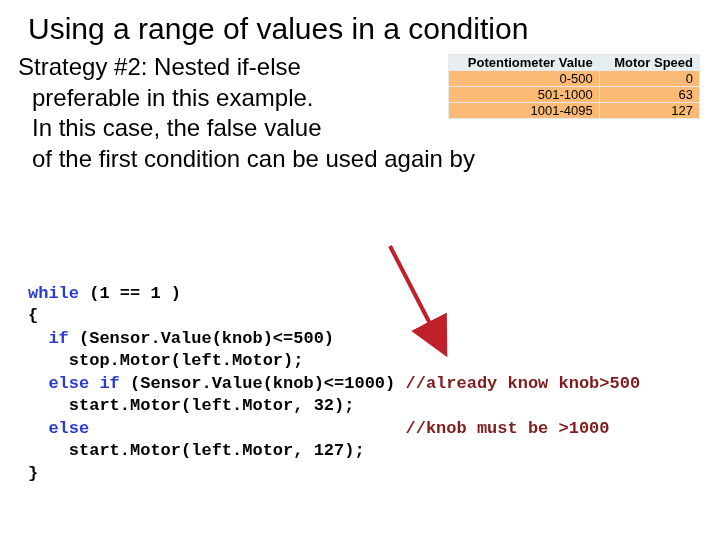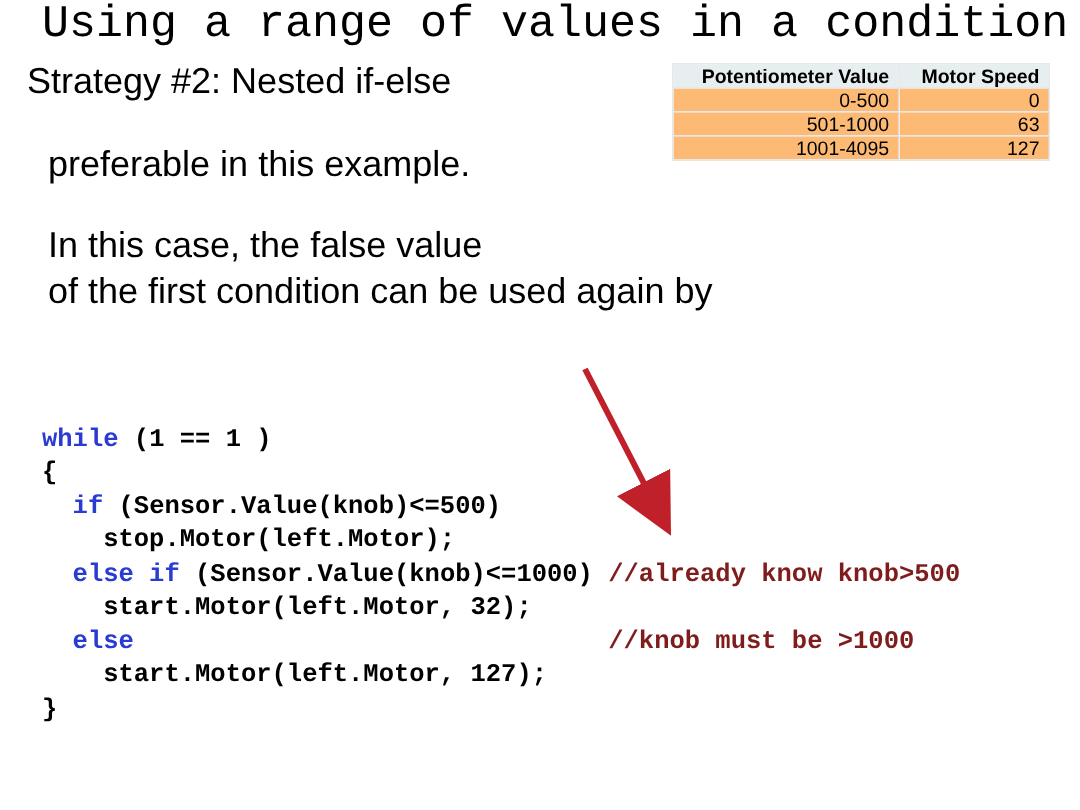--- a/index.html
+++ b/index.html
@@ -8,39 +8,38 @@
     width: 720px;
     height: 540px;
     background: #fff;
     font-family: Arial, Helvetica, sans-serif;
     color: #000;
     position: relative;
     overflow: hidden;
   }
   .title {
     font-size: 30px;
-    padding: 0 0 6px 28px;
+    padding: 12px 0 6px 28px;
     font-weight: 400;
-    font-family: Liberation Mono, monospace;
   }
   .body-row {
     position: relative;
     padding: 0 18px 0 18px;
   }
   .body-text {
     font-size: 24px;
     line-height: 1.28;
   }
   .body-text .line1,
   .body-text .line2,
   .body-text .line3 {
     display: block;
     white-space: nowrap;
   }
-  .body-text .indent { padding-left: 14px; margin-top: 24px; }
+  .body-text .indent { padding-left: 14px; }
   .body-text sup { font-size: 15px; }
   .tbl {
     position: absolute;
     right: 20px;
     top: 2px;
     border-collapse: collapse;
     font-size: 13px;
     width: 252px;
   }
   .tbl th, .tbl td {

